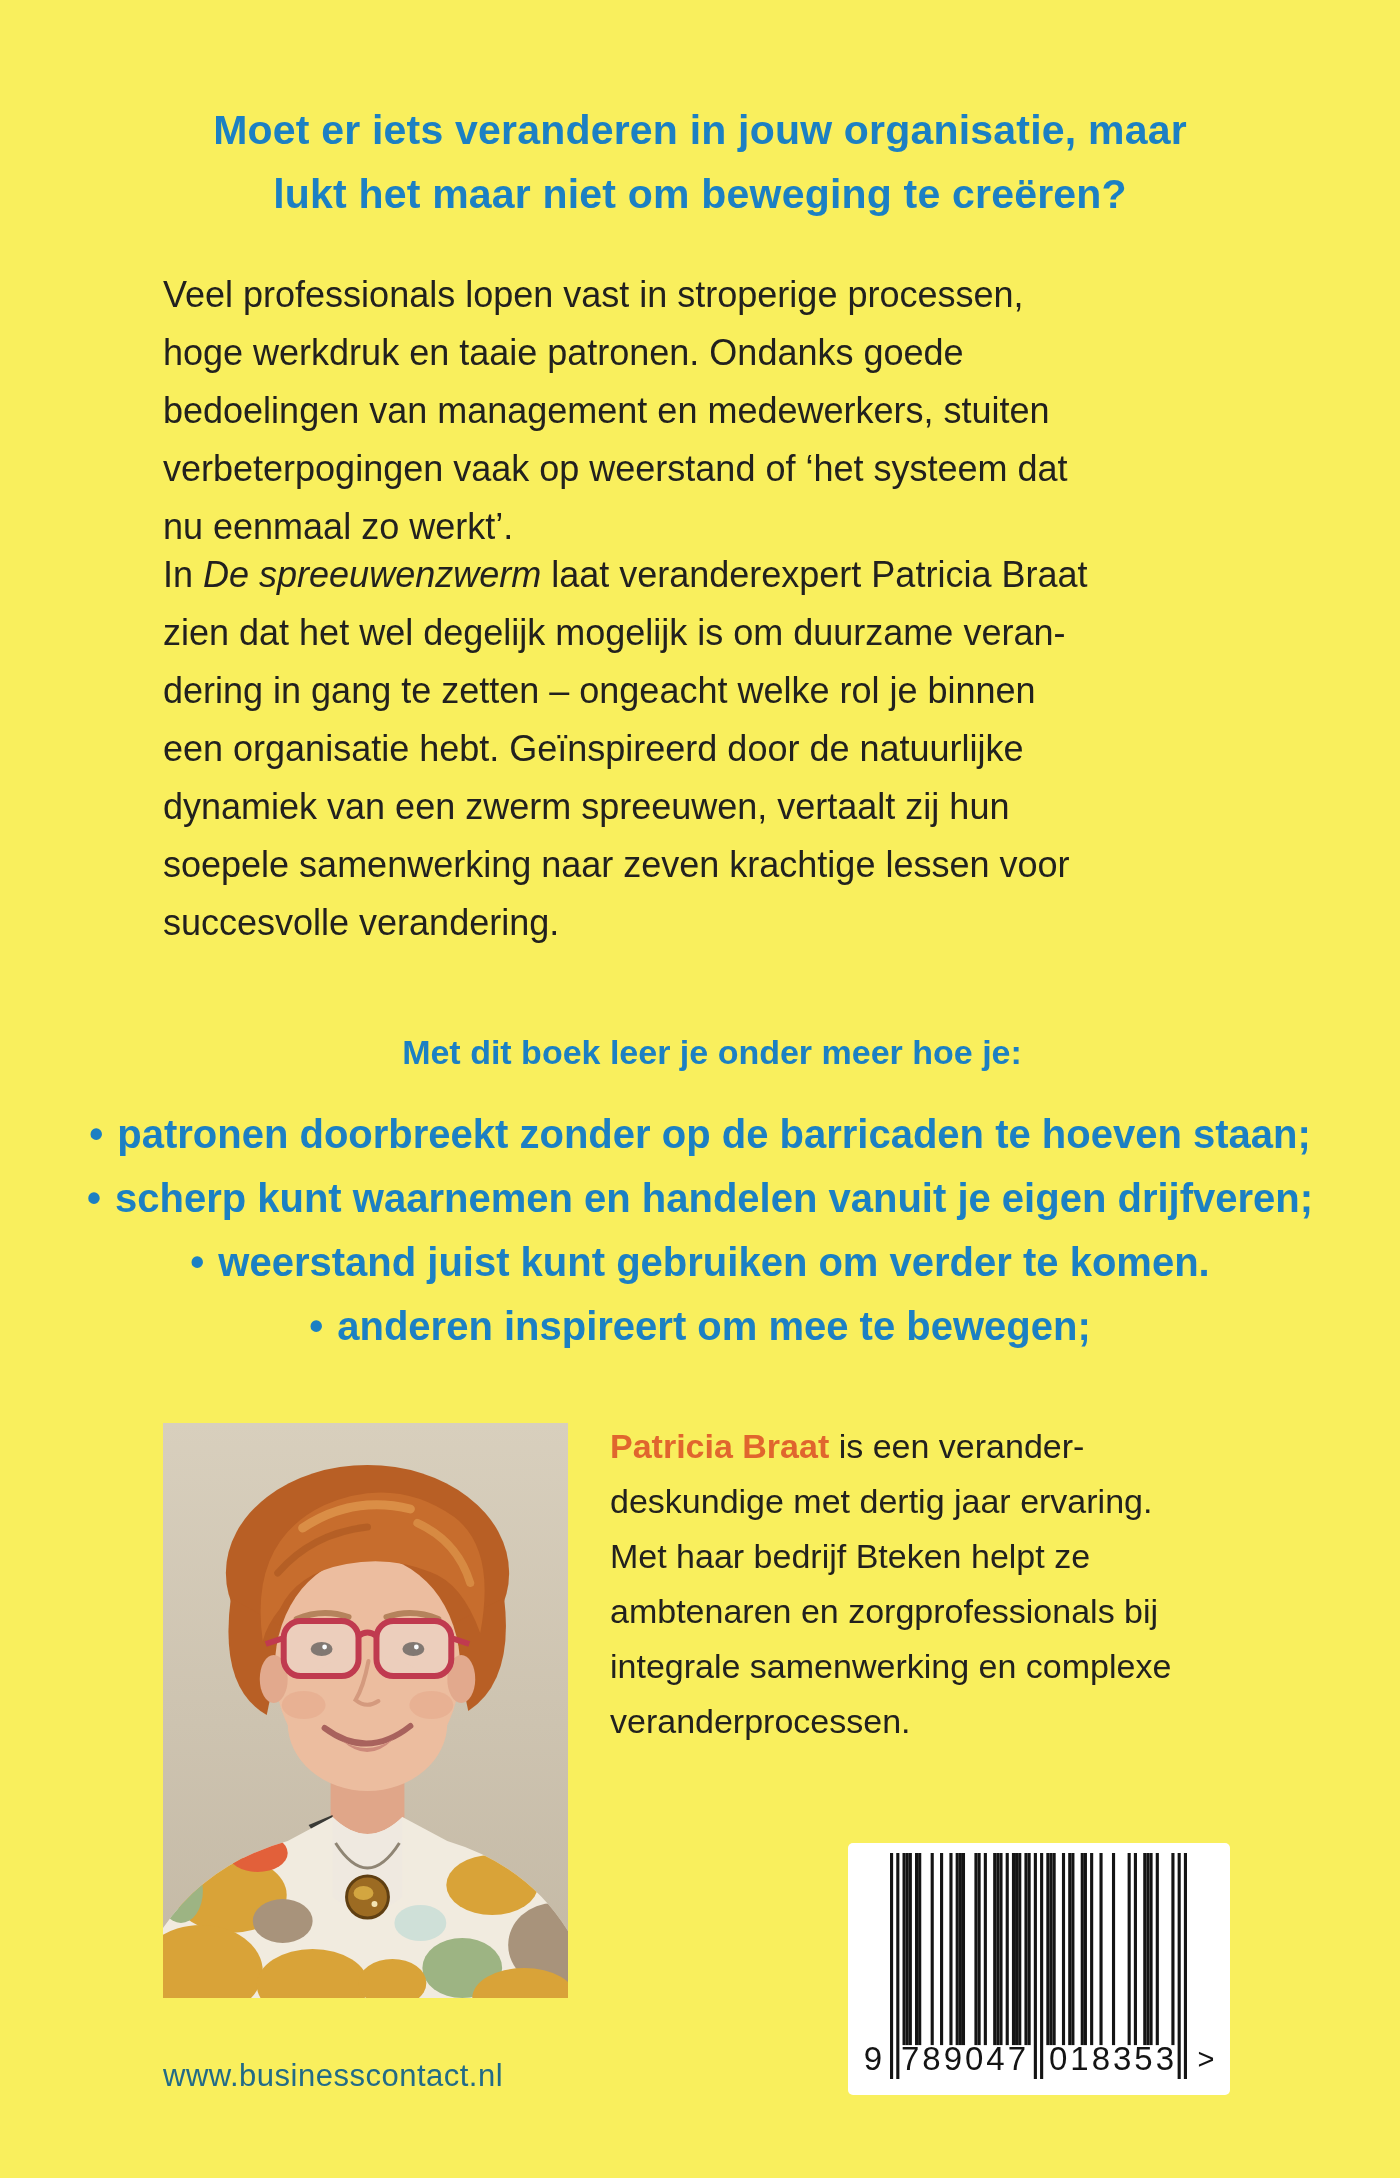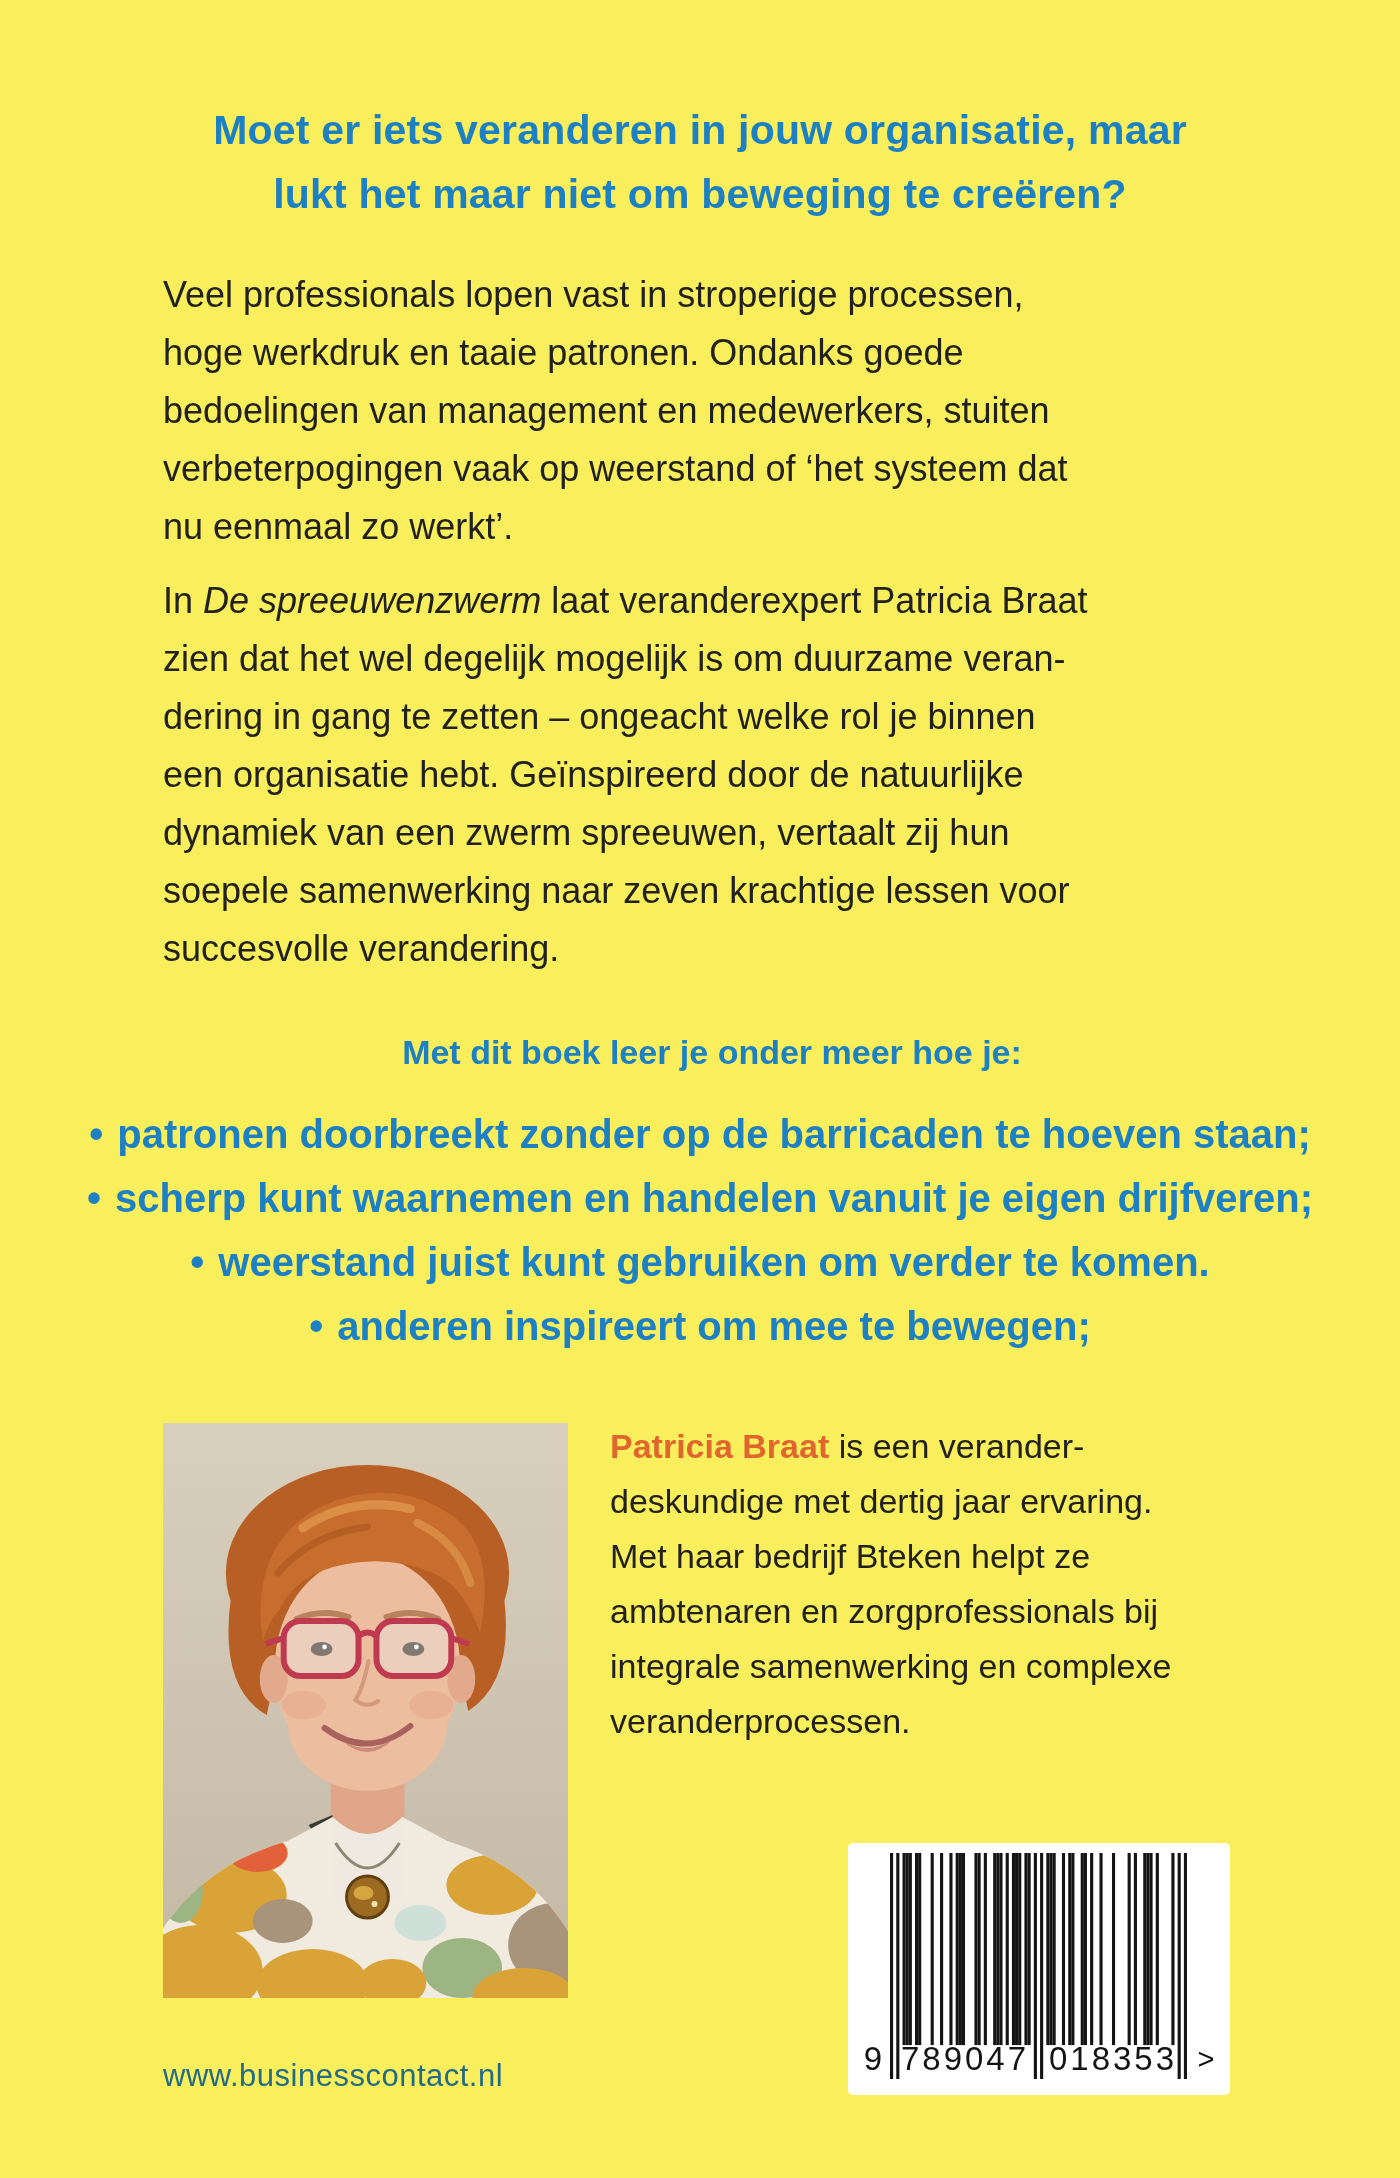--- a/index.html
+++ b/index.html
@@ -27,21 +27,21 @@
     color:var(--accent-blue);
     white-space:pre-line;
   }
   .para{
     position:absolute;left:163px;width:1090px;
     font-size:36px;line-height:58px;
     color:var(--body-text);
     white-space:pre-line;
   }
   .para-intro{top:266px;}
-  .para-book{top:572px;}
+  .para-book{top:546px;}
   .italic-title{font-style:italic;}
   .subheading{
     position:absolute;top:1030px;left:12px;width:100%;
     text-align:center;
     font-size:34px;font-weight:700;line-height:44px;
     color:var(--accent-blue);
   }
   .bullets{
     position:absolute;top:1102px;left:0;width:100%;
     text-align:center;

